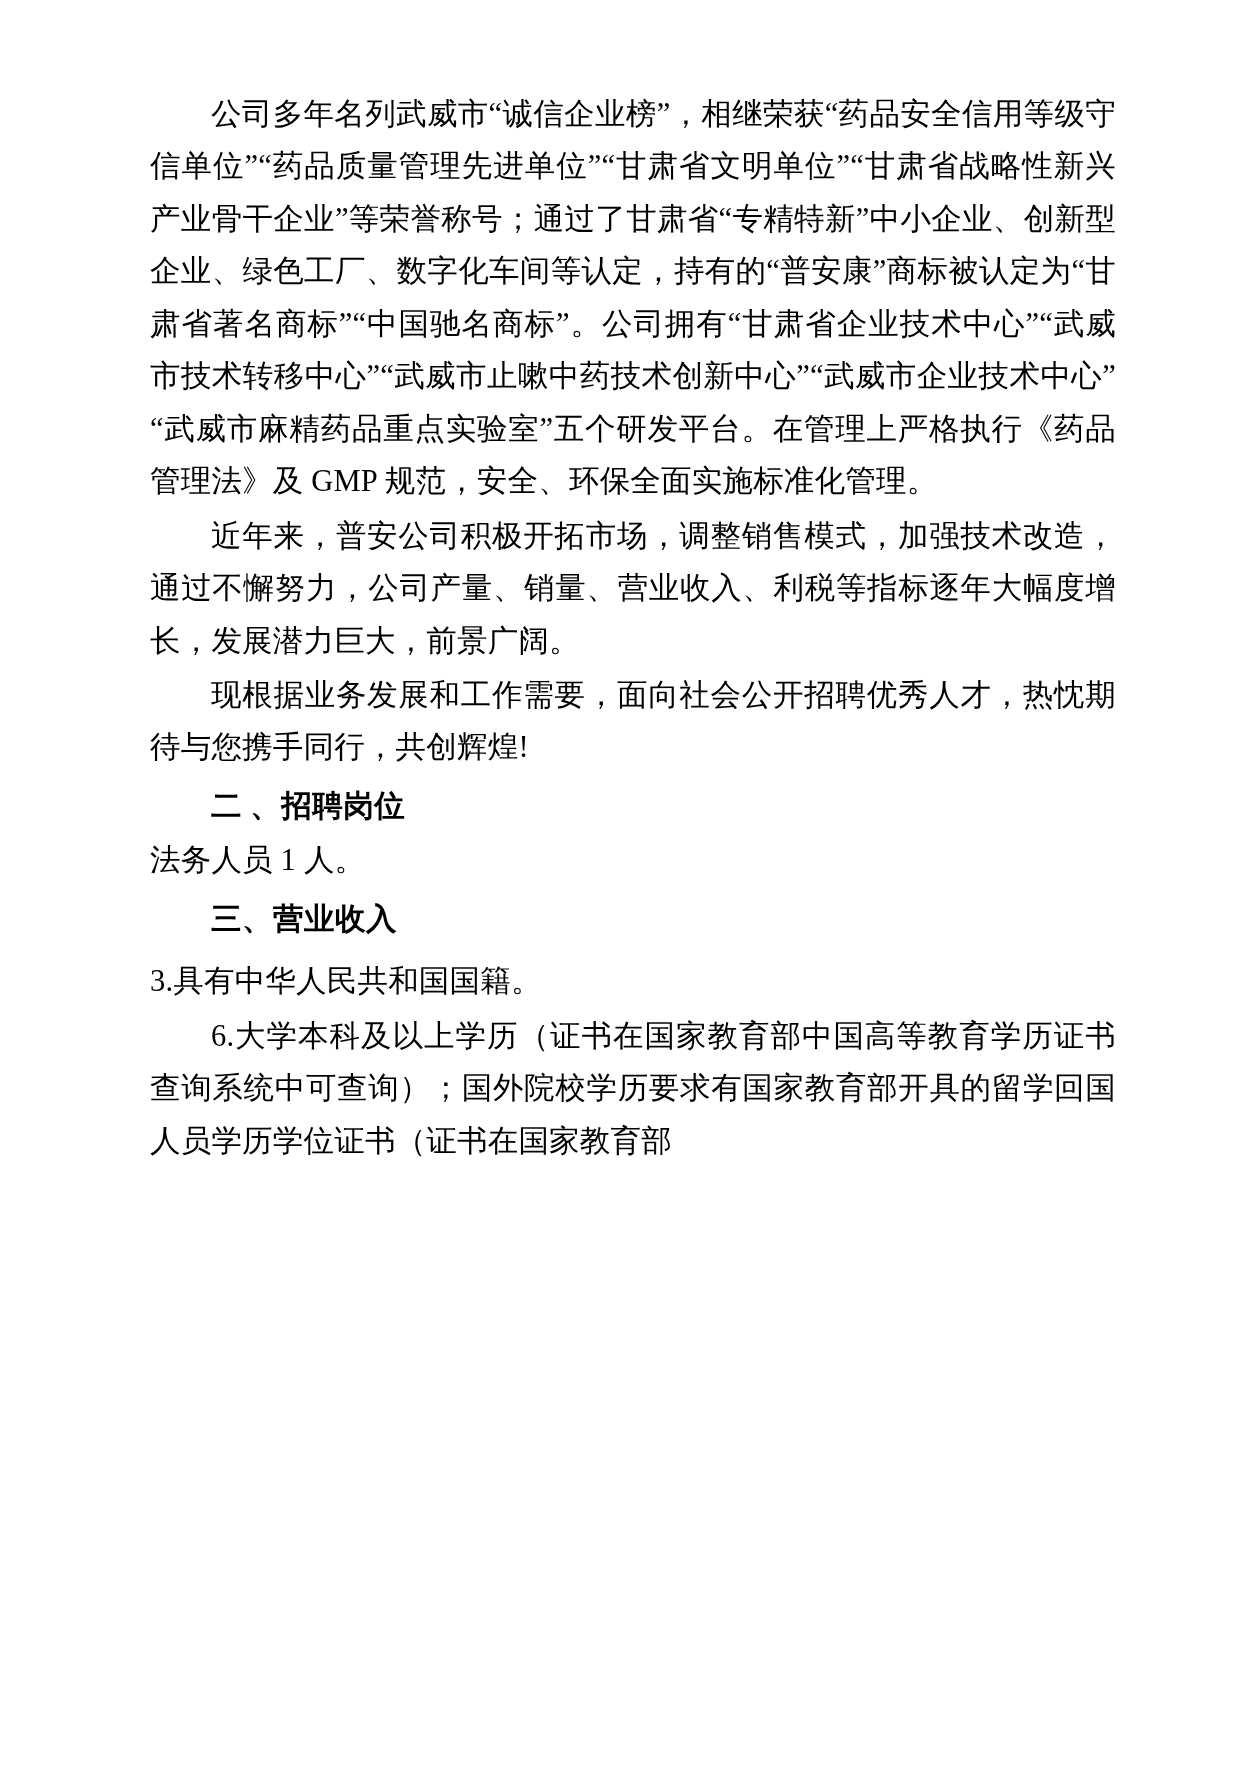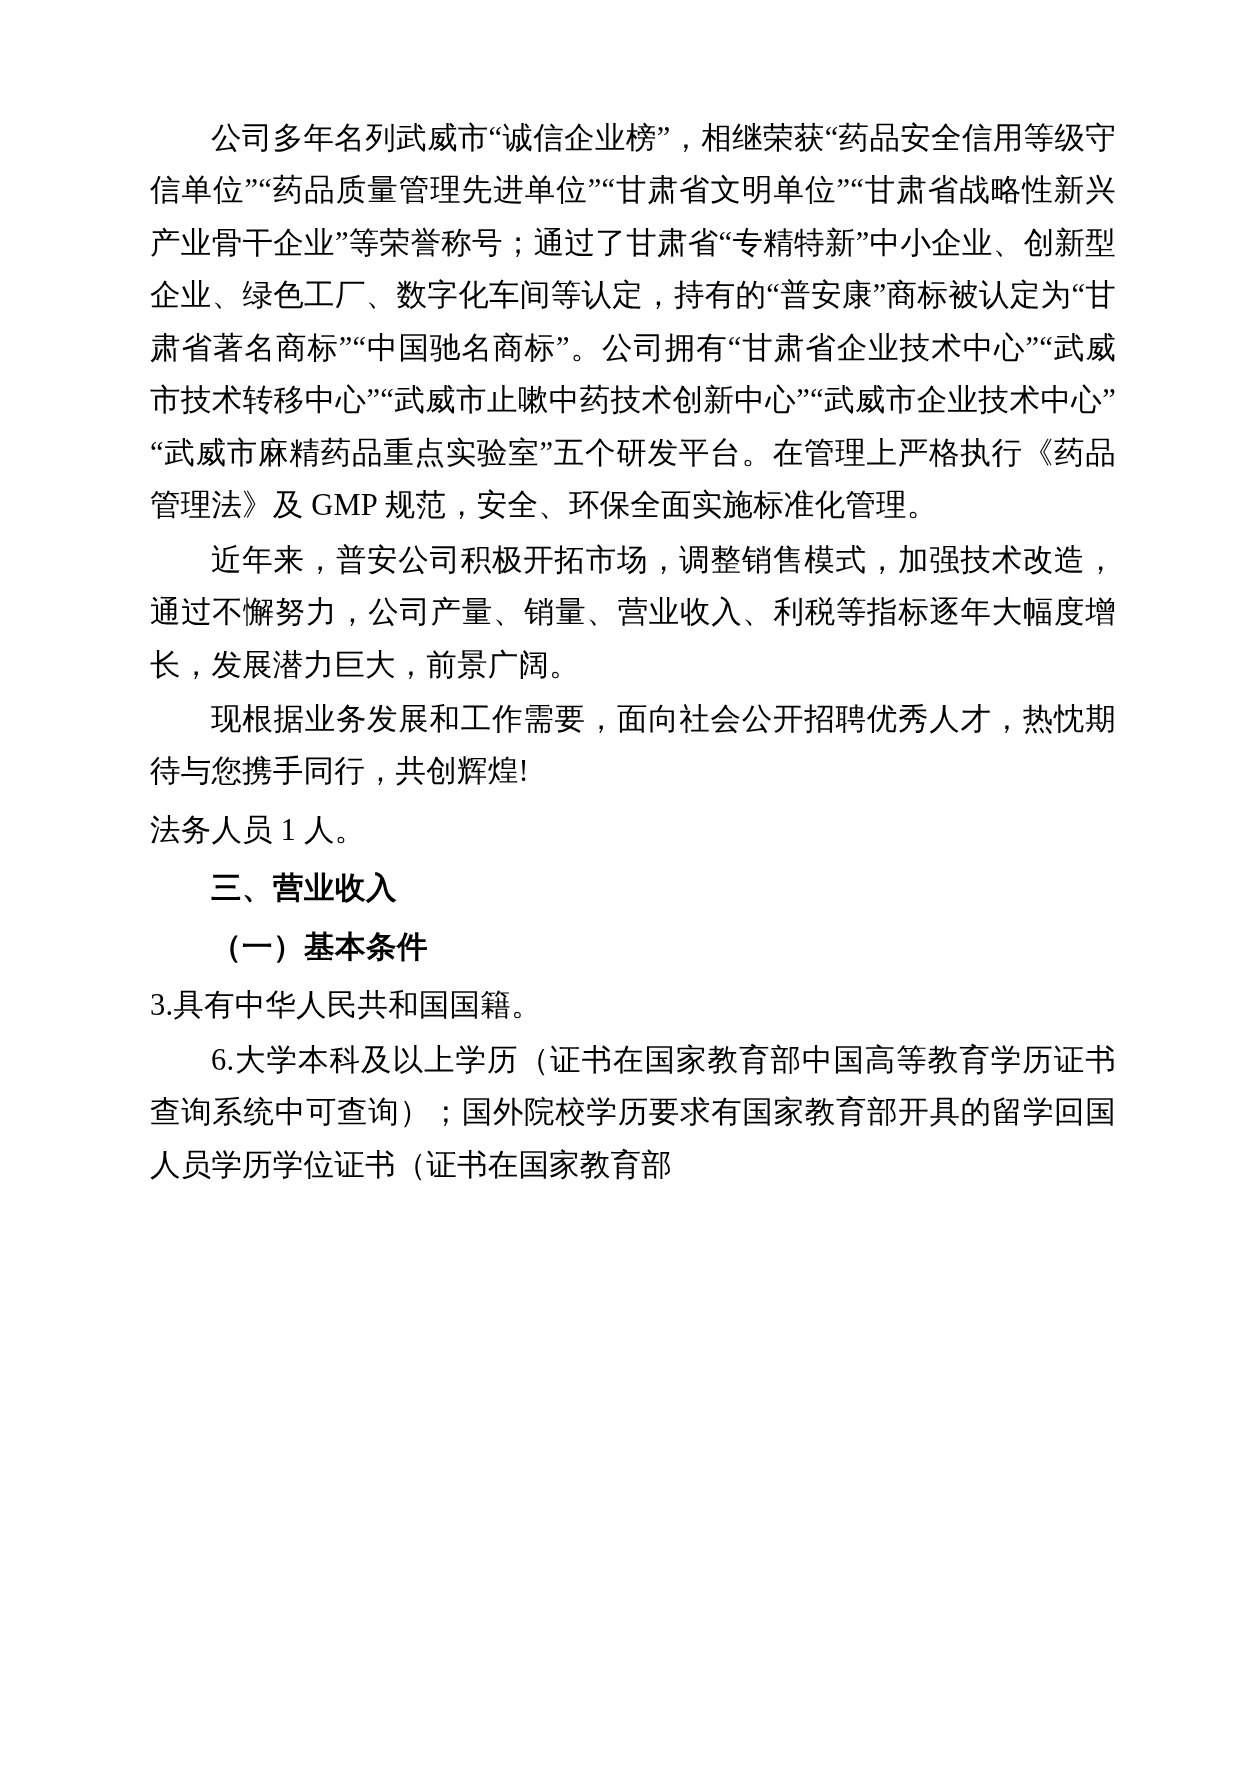--- a/index.html
+++ b/index.html
@@ -12,21 +12,21 @@
     height: 1765px;
     font-family: "Liberation Serif", "DejaVu Serif", serif;
     color: #000000;
     overflow: hidden;
   }
   .page {
     position: relative;
     width: 1256px;
     height: 1765px;
     box-sizing: border-box;
-    padding: 112px 140px 60px 150px;
+    padding: 88px 140px 60px 150px;
     background: #ffffff;
   }
   .doc-body {
     width: 966px;
   }
   p {
     margin: 0 0 2px 0;
     font-size: 30.5px;
     line-height: 1.72;
     text-align: justify;
@@ -60,30 +60,30 @@
   <div class="doc-body">
 
     <p class="indent">公司多年名列武威市“诚信企业榜”，相继荣获“药品安全信用等级守信单位”“药品质量管理先进单位”“甘肃省文明单位”“甘肃省战略性新兴产业骨干企业”等荣誉称号；通过了甘肃省“专精特新”中小企业、创新型企业、绿色工厂、数字化车间等认定，持有的“普安康”商标被认定为“甘肃省著名商标”“中国驰名商标”。公司拥有“甘肃省企业技术中心”“武威市技术转移中心”“武威市止嗽中药技术创新中心”“武威市企业技术中心”“武威市麻精药品重点实验室”五个研发平台。在管理上严格执行《药品管理法》及 GMP 规范，安全、环保全面实施标准化管理。</p>
 
     <p class="indent">近年来，普安公司积极开拓市场，调整销售模式，加强技术改造，通过不懈努力，公司产量、销量、营业收入、利税等指标逐年大幅度增长，发展潜力巨大，前景广阔。</p>
 
     <p class="indent">现根据业务发展和工作需要，面向社会公开招聘优秀人才，热忱期待与您携手同行，共创辉煌!</p>
 
     <div class="gap-sm"></div>
 
+    <p class="heading">二 、招聘岗位</p>
 
     <p class="noindent">法务人员 1 人。</p>
 
     <div class="gap-sm"></div>
 
     <p class="heading">三、营业收入</p>
 
     <div class="gap-sm"></div>
 
-    <p class="subheading">（一）基本条件</p>
 
     <div class="gap-sm"></div>
 
     <p class="noindent">3.具有中华人民共和国国籍。</p>
 
 
     <p class="indent">6.大学本科及以上学历（证书在国家教育部中国高等教育学历证书查询系统中可查询）；国外院校学历要求有国家教育部开具的留学回国人员学历学位证书（证书在国家教育部</p>
 
   </div>
 </div>

